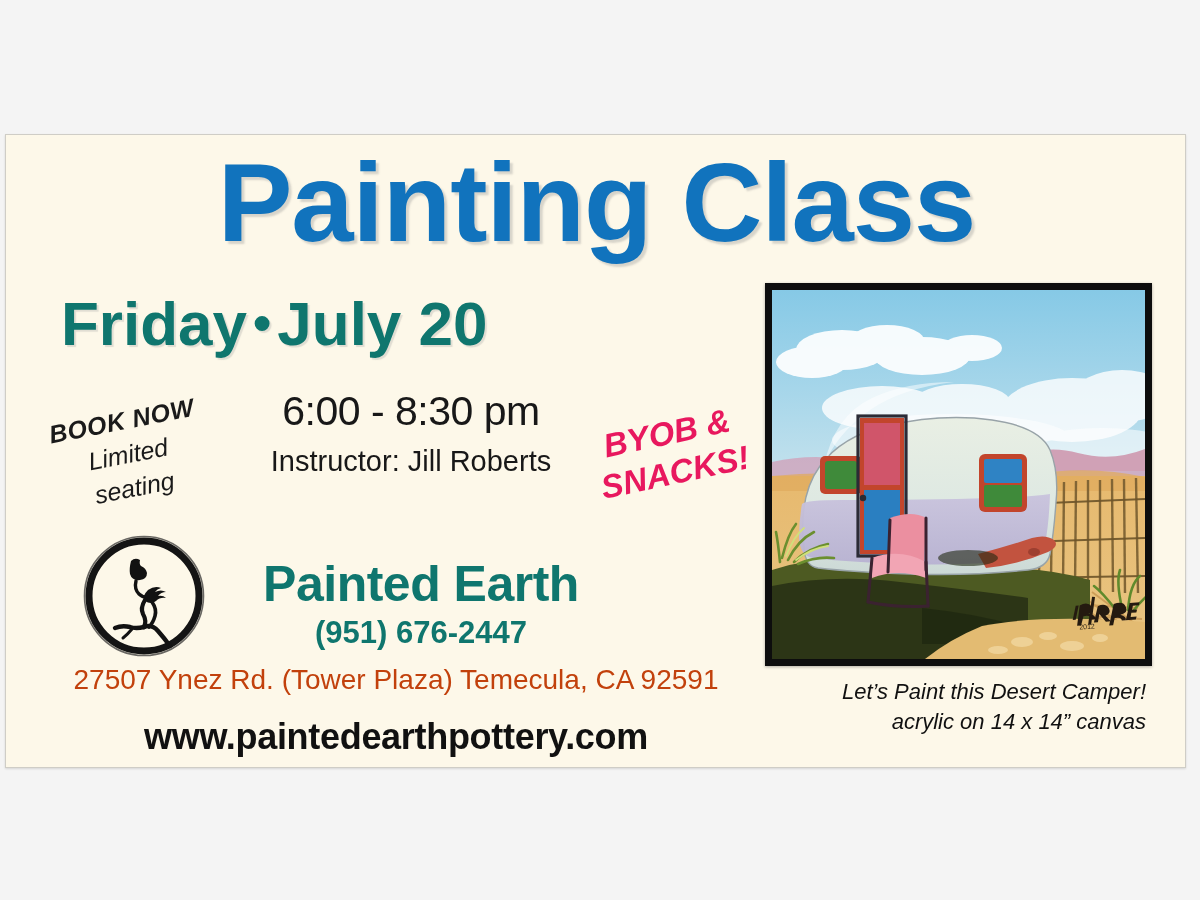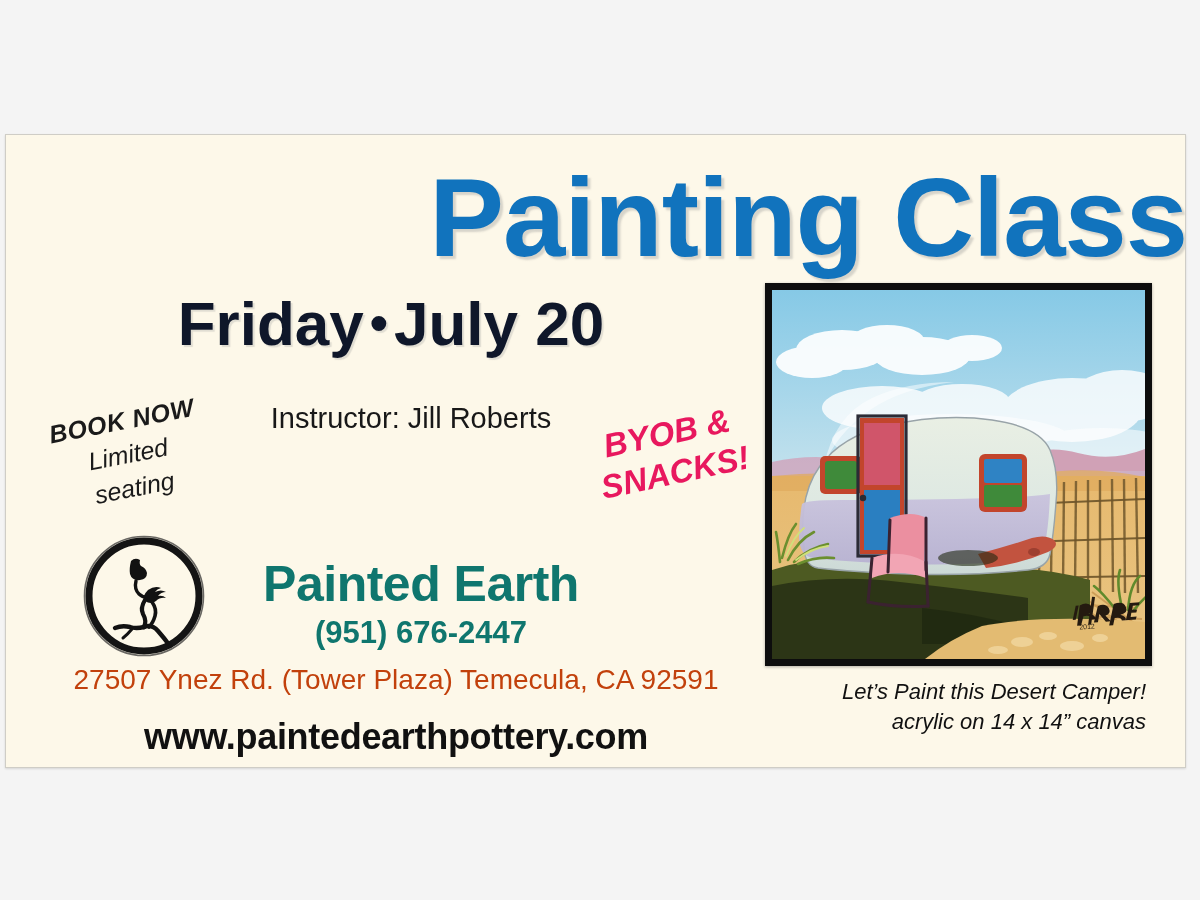--- a/index.html
+++ b/index.html
@@ -31,44 +31,42 @@
     box-shadow: 0 1px 2px rgba(0,0,0,0.12);
     overflow: hidden;
   }
 
   
   #headline {
     position: absolute;
     left: 0;
     top: 12px;
     width: 1181px;
-    text-align: right;
+    text-align: center;
     font-family: "Liberation Sans", sans-serif;
     font-weight: bold;
     font-size: 112px;
     line-height: 1.0;
     letter-spacing: -1px;
     color: #1173bd;
     text-shadow: 3px 3px 2px rgba(140,140,140,0.33);
     white-space: nowrap;
-    margin-top: 15px;
   }
 
   
   #dateline {
     position: absolute;
     left: 55px;
     top: 158px;
     width: 660px;
-    text-align: center;
     font-family: "Liberation Sans", sans-serif;
     font-weight: bold;
     font-size: 62px;
     line-height: 1.0;
-    color: #0f172a;
+    color: #0f766e;
     text-shadow: 2px 2px 1px rgba(150,150,150,0.28);
     white-space: nowrap;
   }
   #dateline .bullet {
     font-size: 52px;
     vertical-align: 4px;
     padding: 0 6px;
   }
 
   
@@ -253,20 +251,21 @@
       <span>Friday</span><span class="bullet">•</span><span>July 20</span>
     </div>
 
     <div id="booknow">
       <div class="ln1">BOOK NOW</div>
       <div class="ln2">Limited</div>
       <div class="ln3">seating</div>
     </div>
 
     <div id="centerinfo">
+      <div id="time">6:00 - 8:30 pm</div>
       <div id="instructor">Instructor: Jill Roberts</div>
     </div>
 
     <div id="byob">
       <div>BYOB &amp;</div>
       <div>SNACKS!</div>
     </div>
 
     <div id="logo">
       <svg viewBox="0 0 124 124" xmlns="http://www.w3.org/2000/svg">

